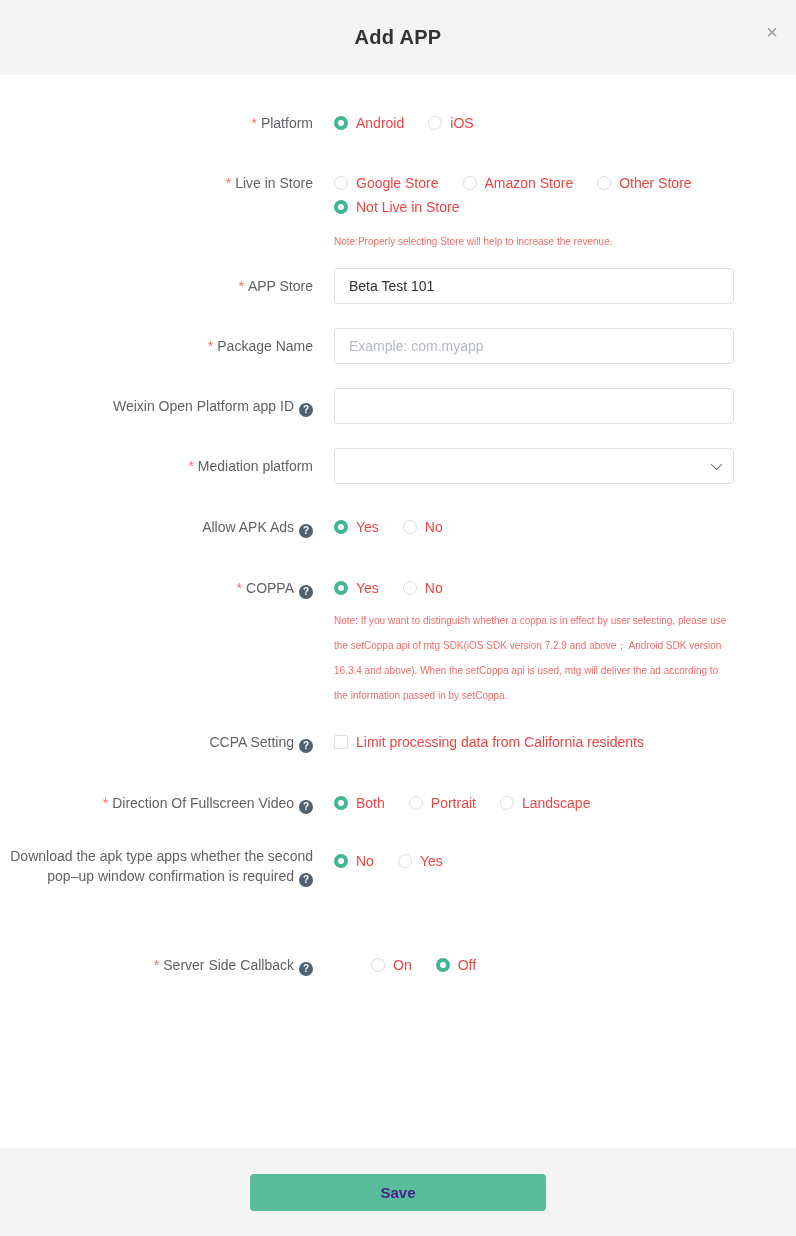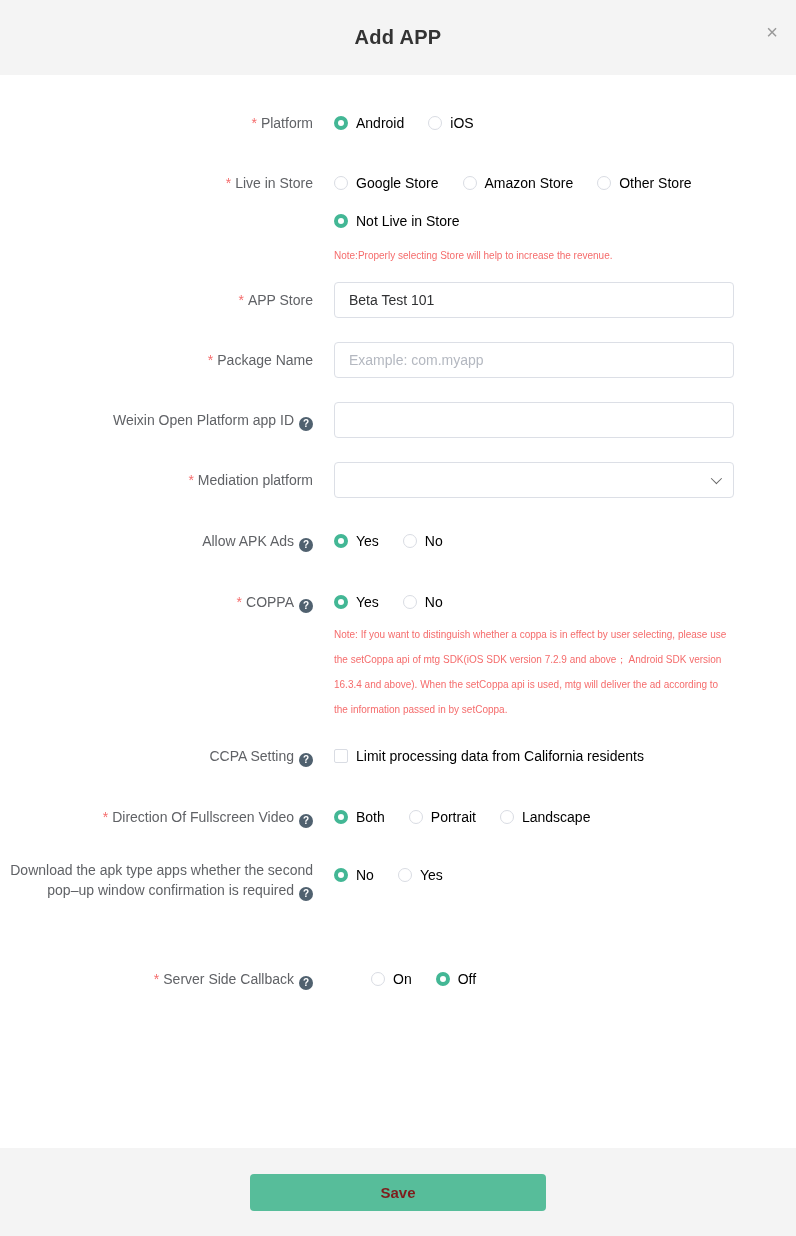--- a/index.html
+++ b/index.html
@@ -106,21 +106,21 @@
     border: 1px solid #d9dce3;
     background: #fff;
     flex-shrink: 0;
   }
   .radio.checked {
     border: 4px solid #43b795;
   }
   .option-text {
     margin-left: 8px;
     font-size: 14px;
-    color: #000000;
+    color: #ef4444;
   }
   .checkbox {
     width: 14px;
     height: 14px;
     border: 1px solid #d9dce3;
     border-radius: 2px;
     background: #fff;
     flex-shrink: 0;
     cursor: pointer;
   }
@@ -157,21 +157,21 @@
     border-bottom: 1.5px solid #666;
     transform: rotate(45deg) translateY(-2px);
   }
   
   .note-text {
     color: #f56c6c;
     font-size: 10px;
     line-height: 25px;
     margin-top: 10px;
   }
-  .sub-line { margin-top: 18px; }
+  .sub-line { margin-top: 4px; }
   
   .mb14 { margin-bottom: 14px; }
   .mb24 { margin-bottom: 24px; }
   .mb32 { margin-bottom: 32px; }
   .mb33 { margin-bottom: 33px; }
   .mb68 { margin-bottom: 68px; }
   .mb0  { margin-bottom: 0; gap: 37px; }
   .pt10 { padding-top: 10px; }
   
   .dialog-footer {
@@ -179,21 +179,21 @@
     background: #f4f4f4;
     flex-shrink: 0;
     display: flex;
     align-items: center;
     justify-content: center;
   }
   .save-btn {
     width: 296px;
     height: 37px;
     background: #57bd9a;
-    color: #7f1d1d;
+    color: #4c1d95;
     border: none;
     border-radius: 4px;
     font-size: 15px;
     font-weight: bold;
     font-family: "Liberation Sans", "DejaVu Sans", sans-serif;
     cursor: pointer;
   }
 </style>
 </head>
 <body>

